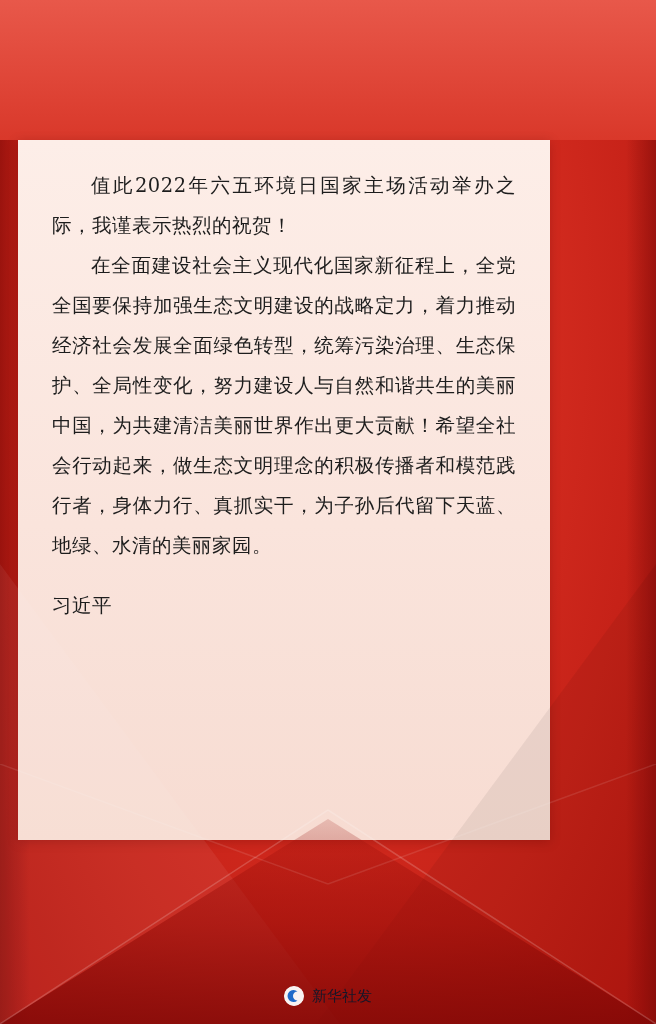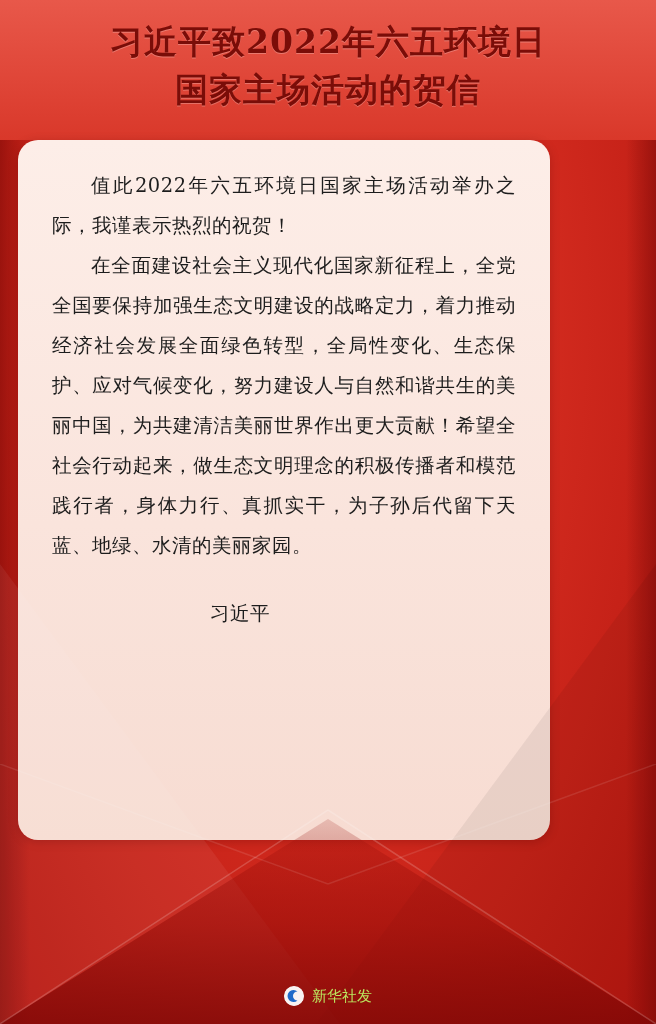--- a/index.html
+++ b/index.html
@@ -105,42 +105,41 @@
 
   
   .letter {
     position: absolute;
     left: 18px;
     top: 140px;
     width: 532px;
     height: 700px;
     background: linear-gradient(180deg, #fdeee8 0%, #fae4dc 55%, #f7dcd2 100%);
     box-shadow: 0 2px 10px rgba(80,0,0,0.25);
-    border-radius: 20px;
   }
 
   .letter-inner {
     padding: 26px 34px 10px 34px;
     color: #1d1d1d;
     font-size: 19.5px;
     line-height: 40px;
     letter-spacing: 0.5px;
     font-family: "DejaVu Serif", "Liberation Serif", serif;
   }
 
   .para {
     margin: 0;
     text-indent: 2em;
     text-align: justify;
     text-justify: inter-ideograph;
   }
 
   .signature {
-    margin-top: 30px;
-    text-align: center;
+    margin-top: 22px;
+    text-align: left;
     padding-right: 88px;
     line-height: 36px;
   }
   .sign-name { display: block; }
   .sign-date { display: block; }
 
   
   .seam {
     position: absolute;
     left: 0;
@@ -153,21 +152,21 @@
   
   .credit {
     position: absolute;
     left: 0;
     bottom: 18px;
     width: 656px;
     display: flex;
     align-items: center;
     justify-content: center;
     gap: 8px;
-    color: #bef264;
+    color: #0f172a;
     font-size: 15px;
     font-family: "Liberation Sans", sans-serif;
     opacity: 0.95;
   }
   .credit-logo {
     width: 20px;
     height: 20px;
     border-radius: 50%;
     background: #ffffff;
     display: inline-flex;
@@ -178,29 +177,25 @@
 </style>
 </head>
 <body>
 
 <div class="poster">
   <div class="bg-base"></div>
   <div class="side-left"></div>
   <div class="side-right"></div>
   <div class="header-band"></div>
 
-  <div class="title">
-    <span class="line">习近平致2022年六五环境日</span>
-    <span class="line">国家主场活动的贺信</span>
-  </div>
 
   <div class="letter">
     <div class="letter-inner">
       <p class="para">值此2022年六五环境日国家主场活动举办之际，我谨表示热烈的祝贺！</p>
-      <p class="para">在全面建设社会主义现代化国家新征程上，全党全国要保持加强生态文明建设的战略定力，着力推动经济社会发展全面绿色转型，全局性变化、生态保护、应对气候变化，努力建设人与自然和谐共生的美丽中国，为共建清洁美丽世界作出更大贡献！希望全社会行动起来，做生态文明理念的积极传播者和模范践行者，身体力行、真抓实干，为子孙后代留下天蓝、地绿、水清的美丽家园。</p>
+      <p class="para">在全面建设社会主义现代化国家新征程上，全党全国要保持加强生态文明建设的战略定力，着力推动经济社会发展全面绿色转型，统筹污染治理、生态保护、全局性变化，努力建设人与自然和谐共生的美丽中国，为共建清洁美丽世界作出更大贡献！希望全社会行动起来，做生态文明理念的积极传播者和模范践行者，身体力行、真抓实干，为子孙后代留下天蓝、地绿、水清的美丽家园。</p>
       <div class="signature">
         <span class="sign-name">习近平</span>
       </div>
     </div>
   </div>
 
   <div class="flap-left"></div>
   <div class="flap-right"></div>
   <div class="flap-bottom"></div>
 

